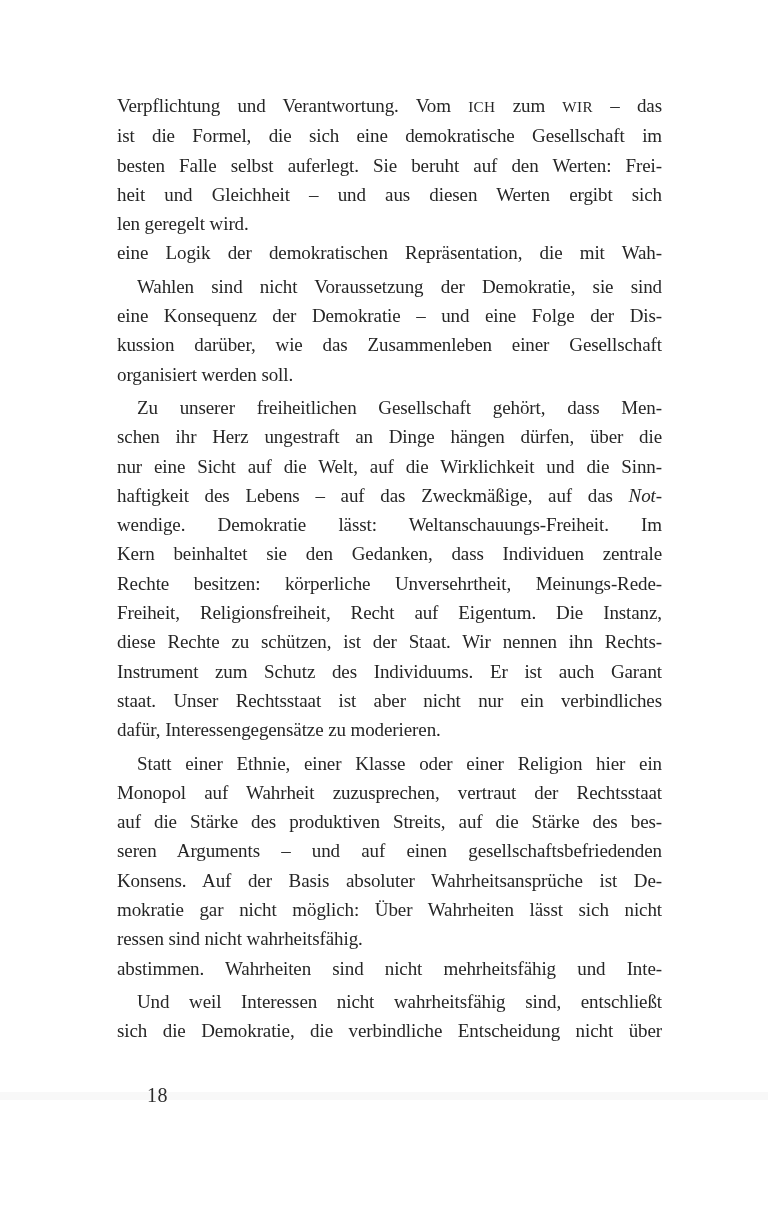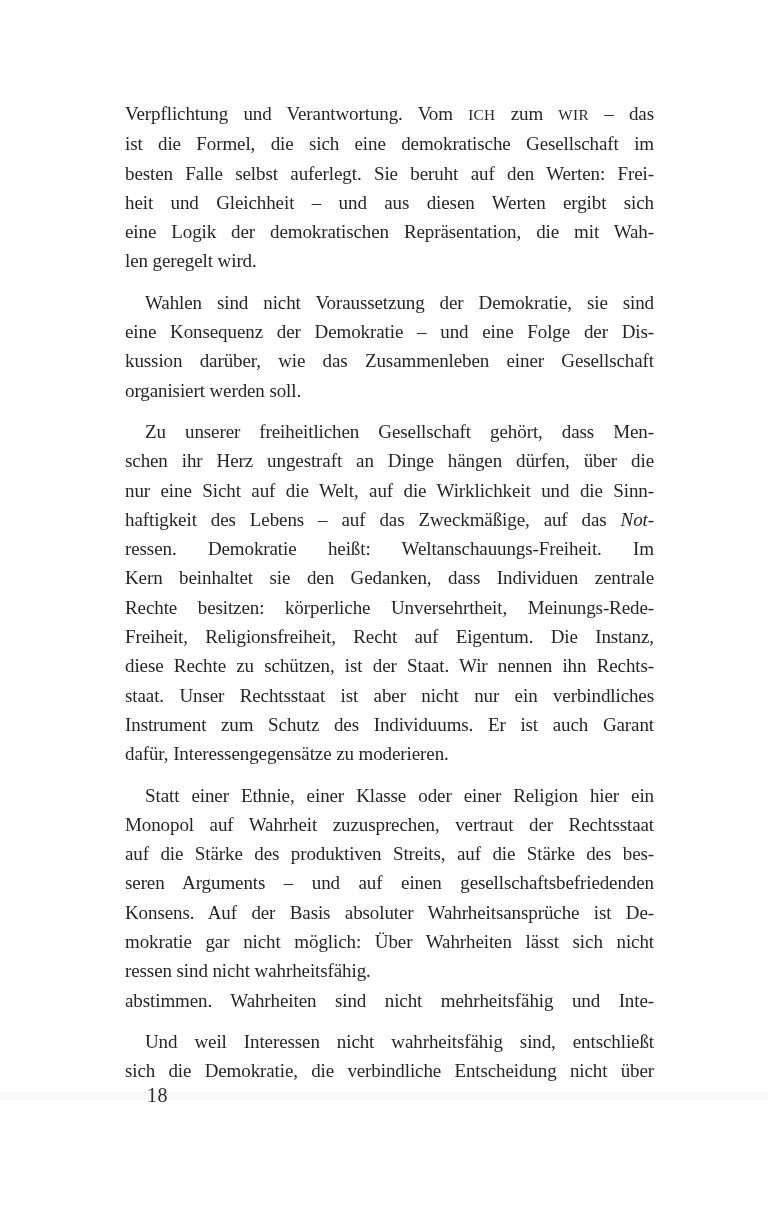--- a/index.html
+++ b/index.html
@@ -14,21 +14,21 @@
   }
   .textblock {
     position: absolute;
     left: 113px;
     top: 87px;
     width: 553px;
     font-size: 19px;
     line-height: 29.3px;
     letter-spacing: -0.1px;
   }
-  .para { margin: 12px; padding: 0; }
+  .para { margin: 4px; padding: 0; }
   .line {
     text-align: justify;
     text-align-last: justify;
   }
   .line.last {
     text-align: justify;
     text-align-last: left;
   }
   .para.indent .line.first { text-indent: 20px; }
   .sc {
@@ -58,43 +58,43 @@
 
 <div class="page">
 
   <div class="textblock">
 
     <div class="para">
       <div class="line first"><span>Verpflichtung und Verantwortung. Vom </span><span class="sc">ICH</span><span> zum </span><span class="sc">WIR</span><span> – das</span></div>
       <div class="line">ist die Formel, die sich eine demokratische Gesellschaft im</div>
       <div class="line">besten Falle selbst auferlegt. Sie beruht auf den Werten: Frei-</div>
       <div class="line">heit und Gleichheit – und aus diesen Werten ergibt sich</div>
+      <div class="line last">len geregelt wird.</div>
       <div class="line">eine Logik der demokratischen Repräsentation, die mit Wah-</div>
-      <div class="line last">len geregelt wird.</div>
     </div>
 
     <div class="para indent">
       <div class="line first">Wahlen sind nicht Voraussetzung der Demokratie, sie sind</div>
       <div class="line">eine Konsequenz der Demokratie – und eine Folge der Dis-</div>
       <div class="line">kussion darüber, wie das Zusammenleben einer Gesellschaft</div>
       <div class="line last">organisiert werden soll.</div>
     </div>
 
     <div class="para indent">
       <div class="line first">Zu unserer freiheitlichen Gesellschaft gehört, dass Men-</div>
       <div class="line">schen ihr Herz ungestraft an Dinge hängen dürfen, über die</div>
       <div class="line">nur eine Sicht auf die Welt, auf die Wirklichkeit und die Sinn-</div>
       <div class="line"><span>haftigkeit des Lebens – auf das Zweckmäßige, auf das </span><span class="it">Not-</span></div>
-      <div class="line">ressen. Demokratie heißt: Weltanschauungs-Freiheit. Im</div>
+      <div class="line">wendige. Demokratie lässt: Weltanschauungs-Freiheit. Im</div>
       <div class="line">Kern beinhaltet sie den Gedanken, dass Individuen zentrale</div>
       <div class="line">Rechte besitzen: körperliche Unversehrtheit, Meinungs-Rede-</div>
       <div class="line">Freiheit, Religionsfreiheit, Recht auf Eigentum. Die Instanz,</div>
       <div class="line">diese Rechte zu schützen, ist der Staat. Wir nennen ihn Rechts-</div>
+      <div class="line">Instrument zum Schutz des Individuums. Er ist auch Garant</div>
       <div class="line">staat. Unser Rechtsstaat ist aber nicht nur ein verbindliches</div>
-      <div class="line">Instrument zum Schutz des Individuums. Er ist auch Garant</div>
       <div class="line last">dafür, Interessengegensätze zu moderieren.</div>
     </div>
 
     <div class="para indent">
       <div class="line first">Statt einer Ethnie, einer Klasse oder einer Religion hier ein</div>
       <div class="line">Monopol auf Wahrheit zuzusprechen, vertraut der Rechtsstaat</div>
       <div class="line">auf die Stärke des produktiven Streits, auf die Stärke des bes-</div>
       <div class="line">seren Arguments – und auf einen gesellschaftsbefriedenden</div>
       <div class="line">Konsens. Auf der Basis absoluter Wahrheitsansprüche ist De-</div>
       <div class="line">mokratie gar nicht möglich: Über Wahrheiten lässt sich nicht</div>

